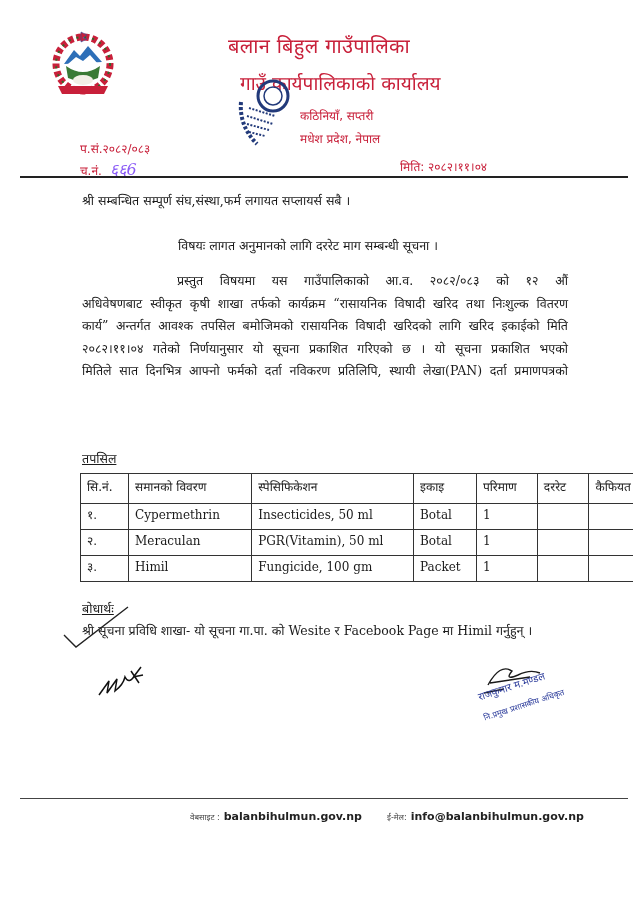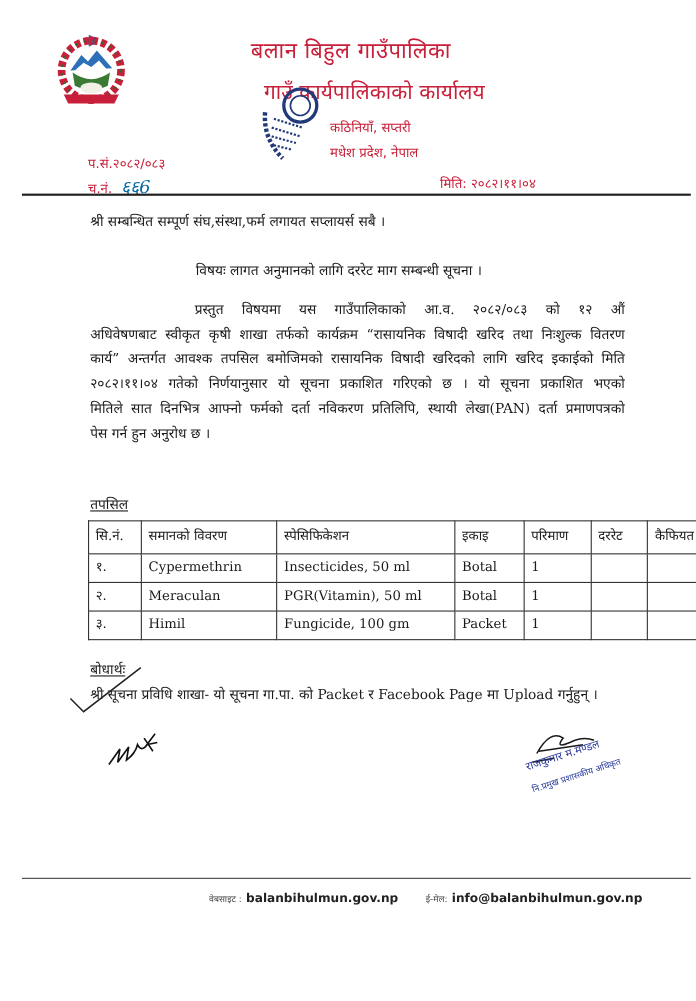--- a/index.html
+++ b/index.html
@@ -11,21 +11,21 @@
   
   #emblem { left: 50px; top: 30px; width: 66px; height: 74px; }
   #title1 { left: 228px; top: 32px; font-family: "DejaVu Sans", sans-serif; font-size: 20px; letter-spacing: 0.3px; white-space: nowrap; }
   #title2 { left: 228px; top: 70px; font-family: "DejaVu Sans", sans-serif; font-size: 19px; white-space: nowrap; margin-left: 12px; }
   #addr1 { left: 300px; top: 107px; font-family: "DejaVu Sans", sans-serif; font-size: 12px; white-space: nowrap; }
   #addr2 { left: 300px; top: 130px; font-family: "DejaVu Sans", sans-serif; font-size: 12px; white-space: nowrap; }
   #stamp { left: 235px; top: 78px; width: 70px; height: 72px; }
 
   #ref-ps { left: 80px; top: 140px; font-family: "DejaVu Sans", sans-serif; font-size: 12px; white-space: nowrap; }
   #ref-cn { left: 80px; top: 158px; font-family: "DejaVu Sans", sans-serif; font-size: 12px; white-space: nowrap; }
-  #ref-cn .hand { font-family: "DejaVu Serif", serif; font-style: italic; font-size: 16px; margin-left: 8px; color: #0369a1; }
+  #ref-cn .hand { font-family: "DejaVu Serif", serif; font-style: italic; font-size: 16px; margin-left: 8px; color: #8b5cf6; }
   #date { left: 400px; top: 158px; font-family: "DejaVu Sans", sans-serif; font-size: 12px; white-space: nowrap; }
   #rule-top { left: 20px; top: 176px; width: 608px; height: 2px; background: #222; }
 
   
   .txt { font-size: 12.5px; line-height: 22.5px; white-space: nowrap; }
   #recipient { left: 82px; top: 190px; }
   #subject { left: 178px; top: 235px; }
   #p1 { left: 82px; top: 270px; width: 486px; }
   #p1 .line { display: block; text-align: justify; text-align-last: justify; }
   #p1 .line.last { text-align-last: left; }
@@ -95,21 +95,20 @@
 
 <div id="recipient" class="abs txt">श्री सम्बन्धित सम्पूर्ण संघ,संस्था,फर्म लगायत सप्लायर्स सबै ।</div>
 <div id="subject" class="abs txt">विषयः लागत अनुमानको लागि दररेट माग सम्बन्धी सूचना ।</div>
 
 <div id="p1" class="abs txt">
   <span class="line indent">प्रस्तुत विषयमा यस गाउँपालिकाको आ.व. २०८२/०८३ को १२ औं</span>
   <span class="line">अधिवेषणबाट स्वीकृत कृषी शाखा तर्फको कार्यक्रम “रासायनिक विषादी खरिद तथा निःशुल्क वितरण</span>
   <span class="line">कार्य” अन्तर्गत आवश्क तपसिल बमोजिमको रासायनिक विषादी खरिदको लागि खरिद इकाईको मिति</span>
   <span class="line">२०८२।११।०४ गतेको निर्णयानुसार यो सूचना प्रकाशित गरिएको छ । यो सूचना प्रकाशित भएको</span>
   <span class="line">मितिले सात दिनभित्र आफ्नो फर्मको दर्ता नविकरण प्रतिलिपि, स्थायी लेखा(PAN) दर्ता प्रमाणपत्रको</span>
-  <span class="line last">पेस गर्न हुन अनुरोध छ ।</span>
 </div>
 
 <div id="tapsil" class="abs">तपसिल</div>
 
 <table id="items-table" class="abs">
   <colgroup>
       <col class="c1">
       <col class="c2">
       <col class="c3">
       <col class="c4">
@@ -153,21 +152,21 @@
       <td>Fungicide, 100 gm</td>
       <td>Packet</td>
       <td>1</td>
       <td></td>
       <td></td>
     </tr>
   </tbody>
 </table>
 
 <div id="cc-label" class="abs">बोधार्थः</div>
-<div id="cc-line" class="abs">श्री सूचना प्रविधि शाखा- यो सूचना गा.पा. को Packet र Facebook Page मा Upload गर्नुहुन् ।</div>
+<div id="cc-line" class="abs">श्री सूचना प्रविधि शाखा- यो सूचना गा.पा. को Wesite र Facebook Page मा Himil गर्नुहुन् ।</div>
 <svg id="checkmark" class="abs" viewBox="0 0 70 50">
   <path d="M2 30 L14 42 L66 2" fill="none" stroke="#222" stroke-width="1.4"></path>
 </svg>
 
 <svg id="sig-left" class="abs" viewBox="0 0 50 45">
   <path d="M4 40 L14 26 L12 38 L22 24 L20 36 Q28 30 30 22 Q34 30 40 20 L46 12 M36 16 L44 28 M38 22 L48 20" fill="none" stroke="#111" stroke-width="1.5"></path>
 </svg>
 <svg id="sig-right" class="abs" viewBox="0 0 110 75">
   <path d="M28 30 Q40 8 52 16 Q44 26 58 20 Q70 14 80 18 M30 28 L70 22 M24 38 L44 34" fill="none" stroke="#1a1a1a" stroke-width="1.4"></path>
 </svg>

